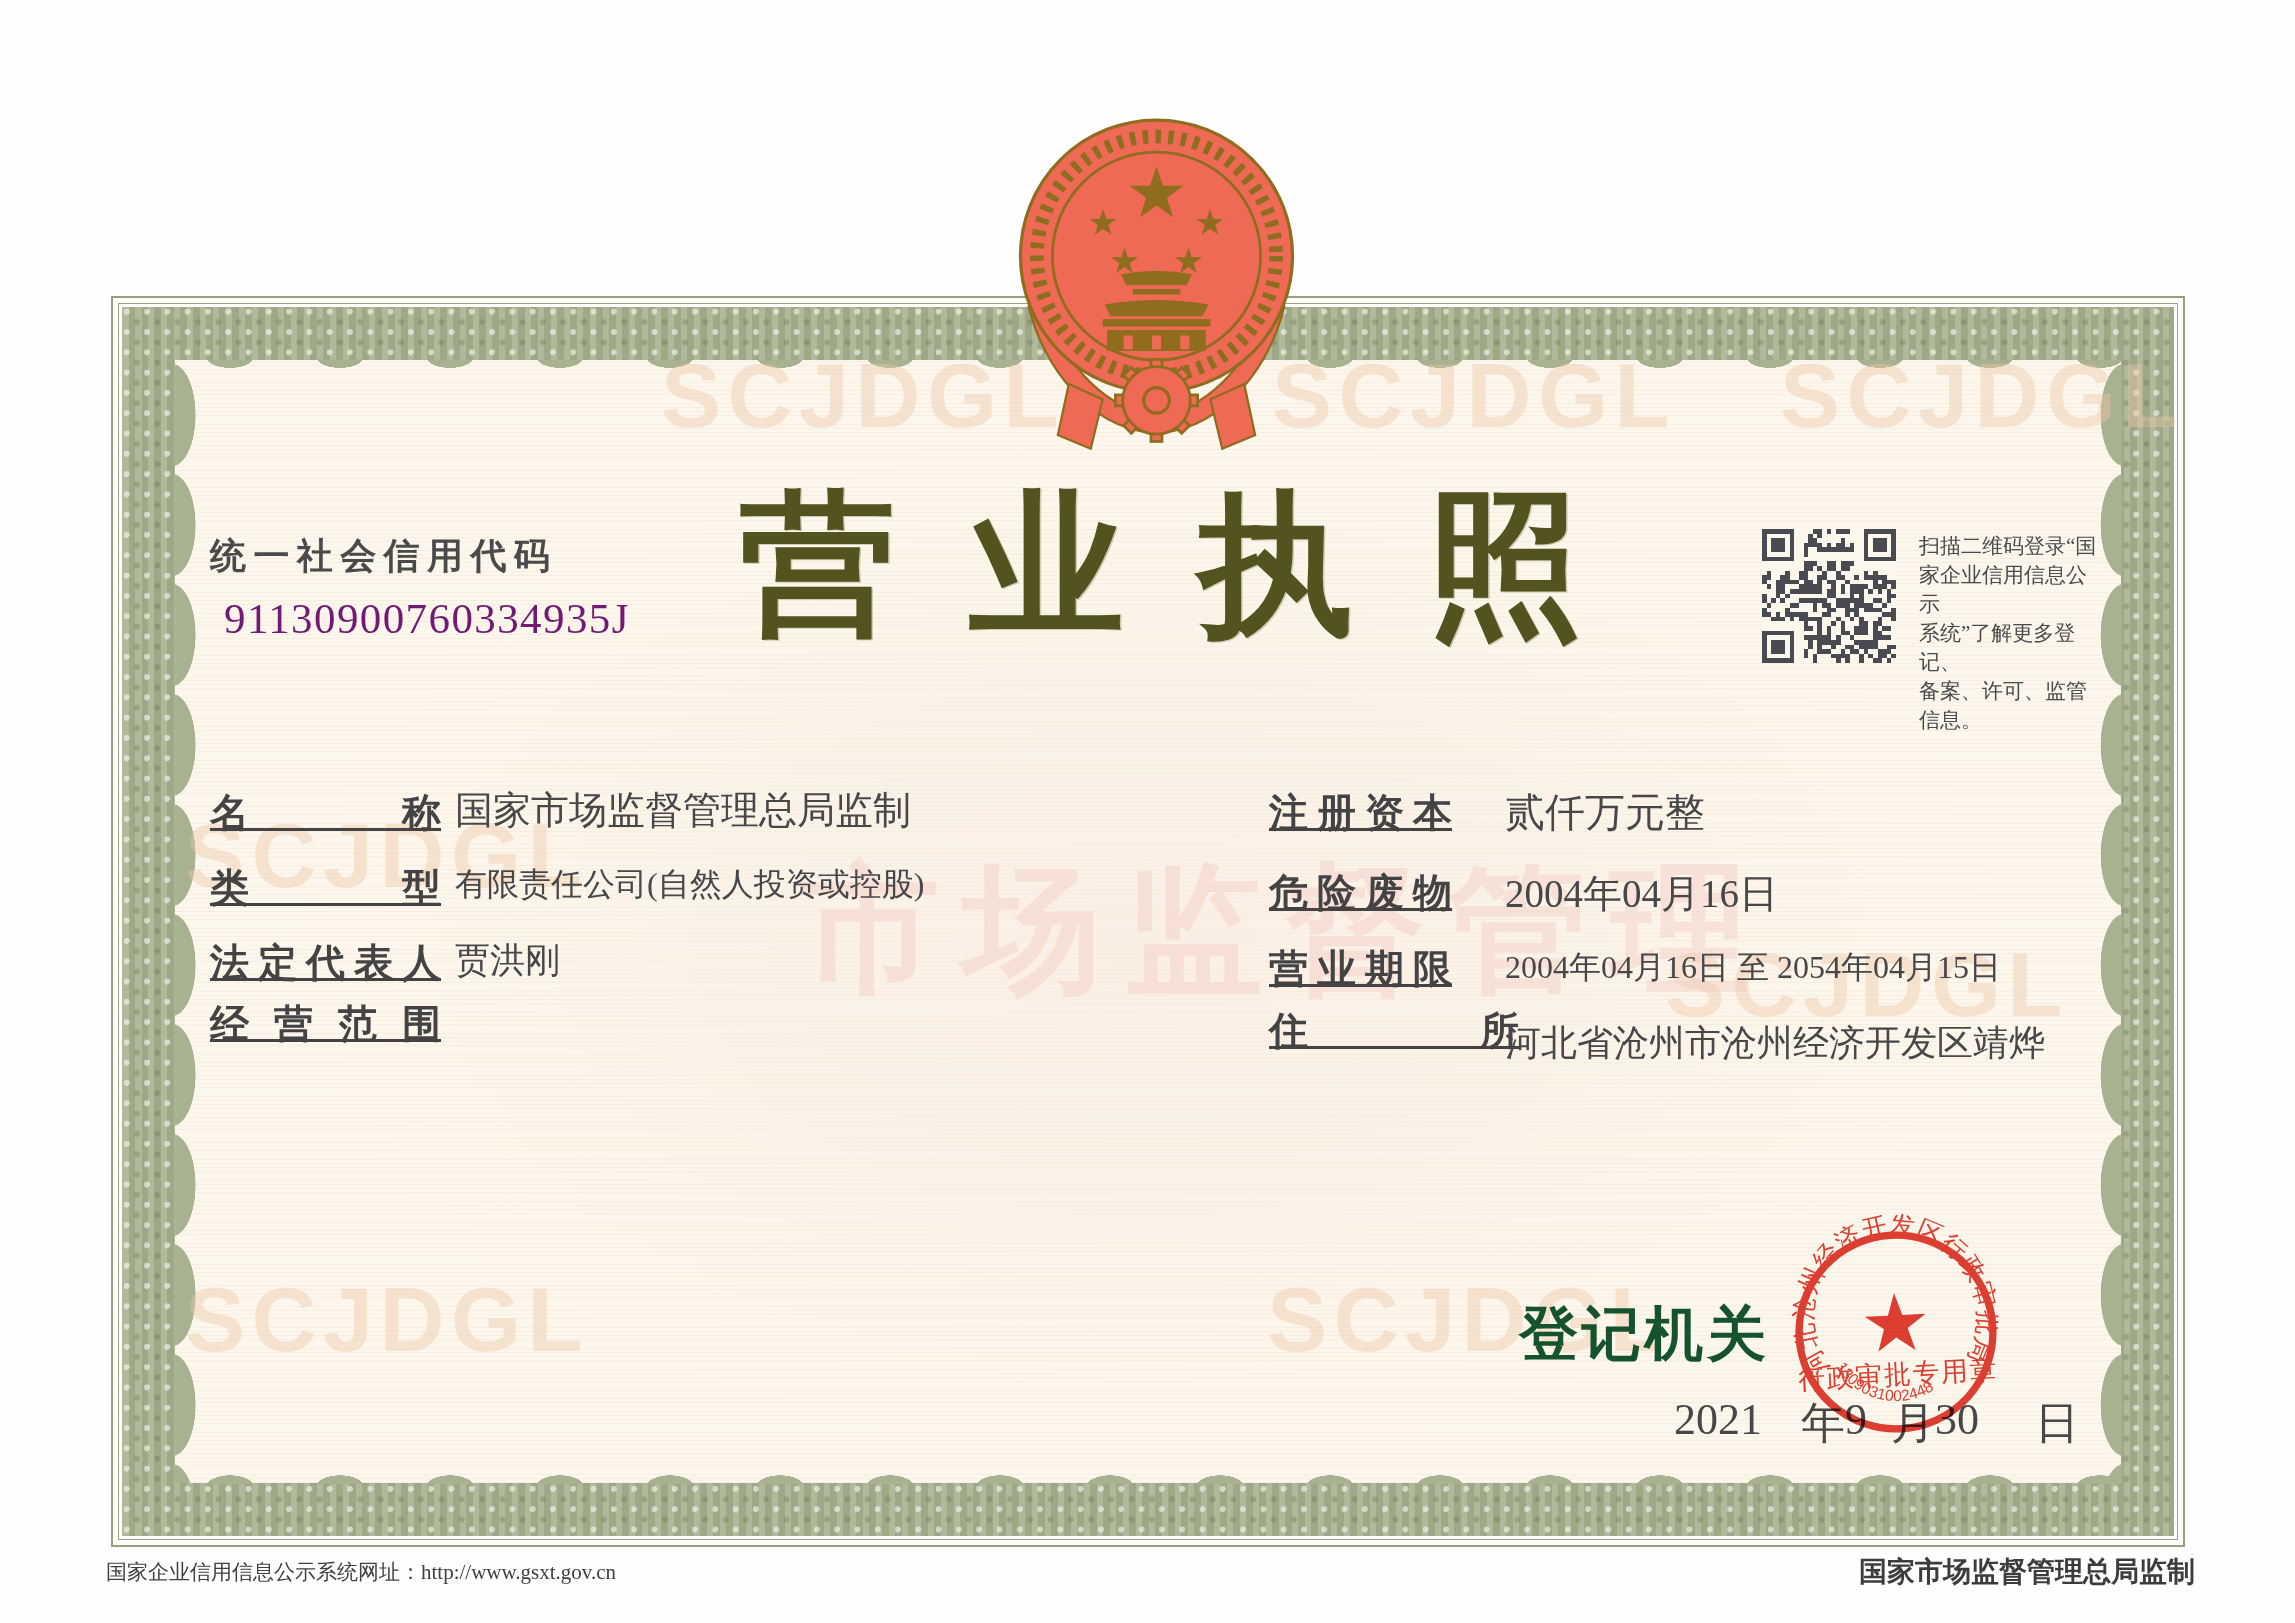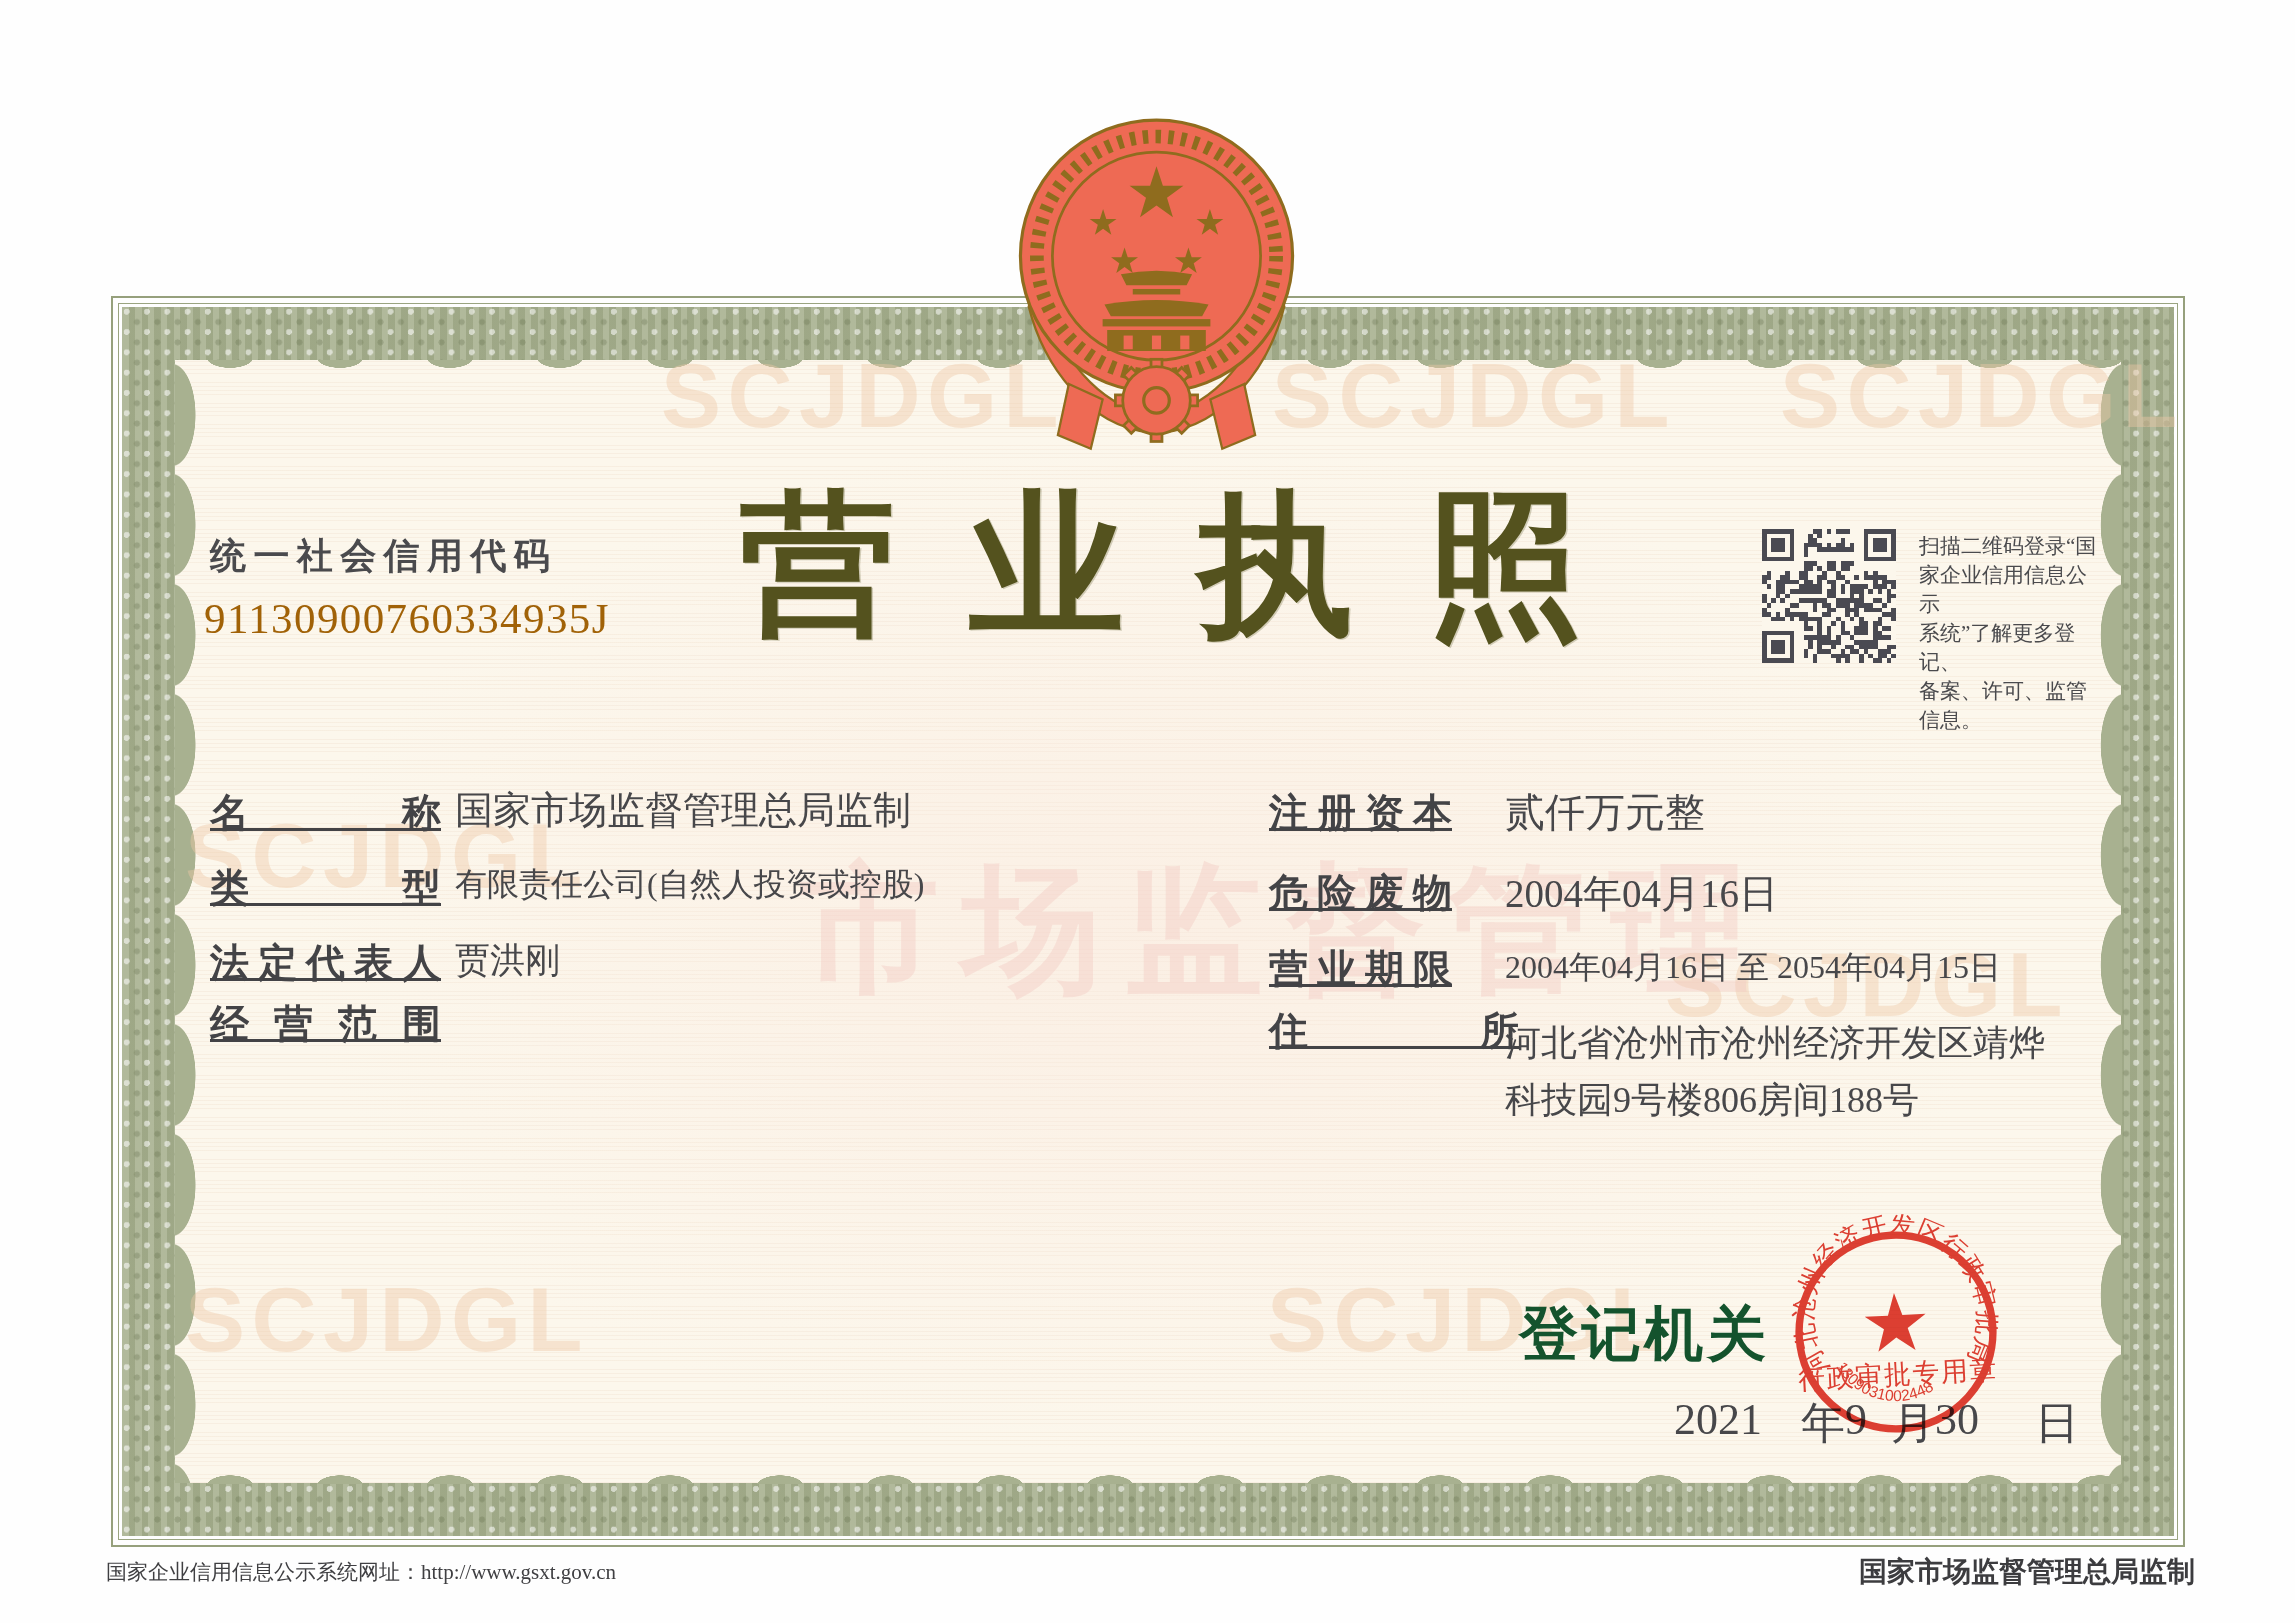--- a/index.html
+++ b/index.html
@@ -36,21 +36,21 @@
 
   
   .wm{position:absolute;font-family:"Liberation Sans","DejaVu Sans",sans-serif;font-weight:700;
       font-size:90px;letter-spacing:6.5px;color:rgba(238,199,166,.42);z-index:2;white-space:nowrap;}
   .wm-center{position:absolute;left:800px;top:837px;font-size:139px;letter-spacing:23px;
       font-weight:700;color:rgba(243,199,192,.40);z-index:2;white-space:nowrap;}
 
   
   .txt{position:absolute;z-index:3;white-space:nowrap;}
   .credit-label{left:210px;top:532px;font-size:36px;letter-spacing:7.4px;font-weight:700;color:#4a4a4d;}
-  .credit-code{left:204px;top:594px;font-size:43px;letter-spacing:1.4px;color:#a16207;}
+  .credit-code{left:224px;top:594px;font-size:43px;letter-spacing:1.4px;color:#701a75;}
   .doc-title{left:124px;top:462px;width:2074px;text-align:center;font-size:155px;font-weight:700;
              letter-spacing:74px;text-indent:74px;color:#54521e;z-index:3;position:absolute;
              text-shadow:1.4px 1.4px 0 rgba(84,82,30,.25);}
   .qr-box{position:absolute;left:1762px;top:529px;width:134px;height:134px;z-index:3;}
   .qr-caption{left:1919px;top:532px;width:185px;font-size:21px;line-height:29px;color:#4a4a4d;
               white-space:normal;}
   .lab{position:absolute;z-index:3;font-size:39px;font-weight:600;color:#434346;
        text-align:justify;text-align-last:justify;text-decoration:underline;}
   .lab-l{left:210px;width:231px;}
   .lab-r{left:1269px;width:183px;}
@@ -175,21 +175,20 @@
 
   <div class="lab lab-r" style="top:866px">危险废物</div>
   <div class="val val-r" style="top:867px;font-size:39px">2004年04月16日</div>
 
   <div class="lab lab-r" style="top:942px">营业期限</div>
   <div class="val val-r" style="top:946px;font-size:32px">2004年04月16日 至 2054年04月15日</div>
 
   <div class="lab lab-r" style="top:1004px;width:250px">住所</div>
   <div class="val val-r addr">
     <div>河北省沧州市沧州经济开发区靖烨</div>
-    <div>科技园9号楼806房间188号</div>
   </div>
 
   <div class="reg-label">登记机关</div>
   <span class="date-part" style="left:1674px">2021</span>
   <span class="date-part" style="left:1801px">年</span>
   <span class="date-part" style="left:1845px">9</span>
   <span class="date-part" style="left:1891px">月</span>
   <span class="date-part" style="left:1935px">30</span>
   <span class="date-part" style="left:2035px">日</span>
 

